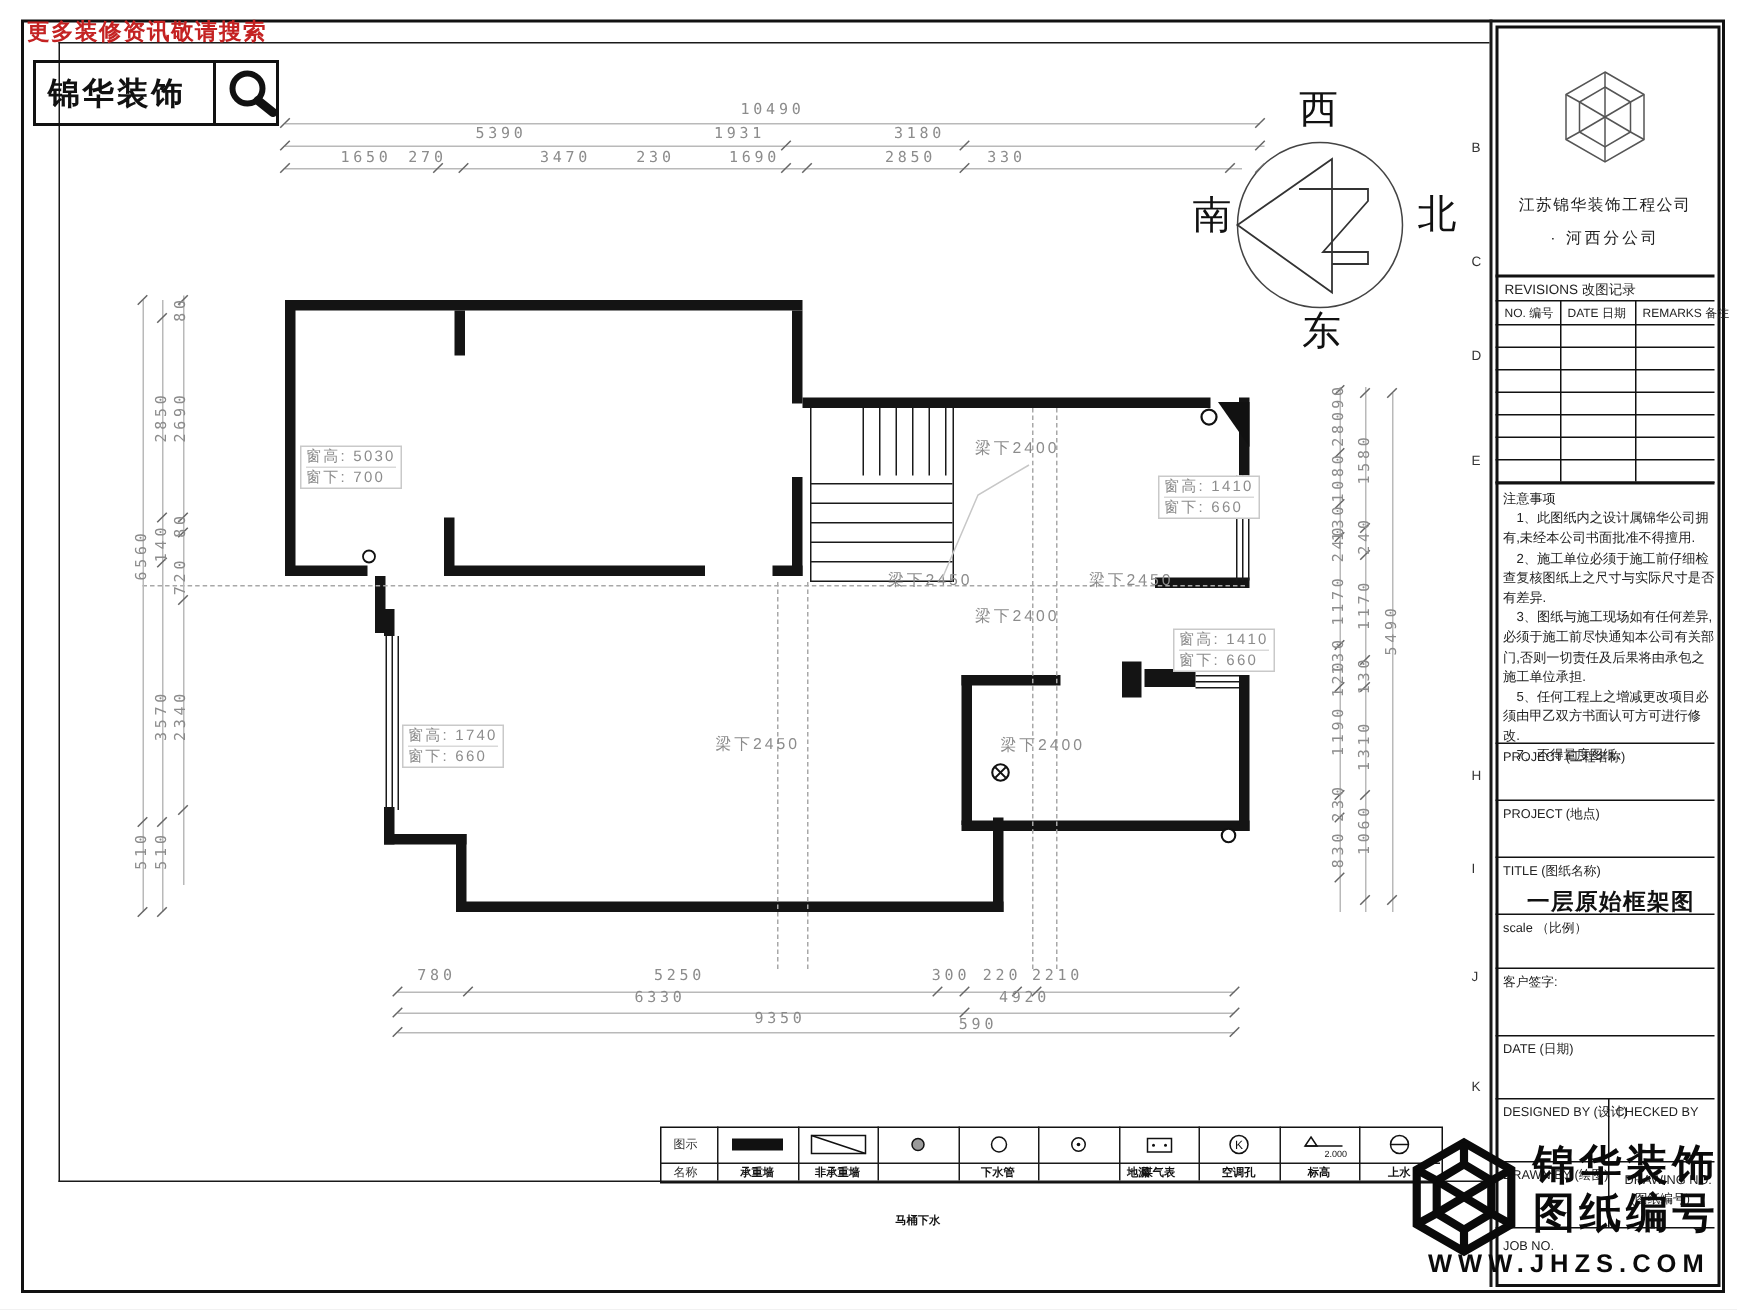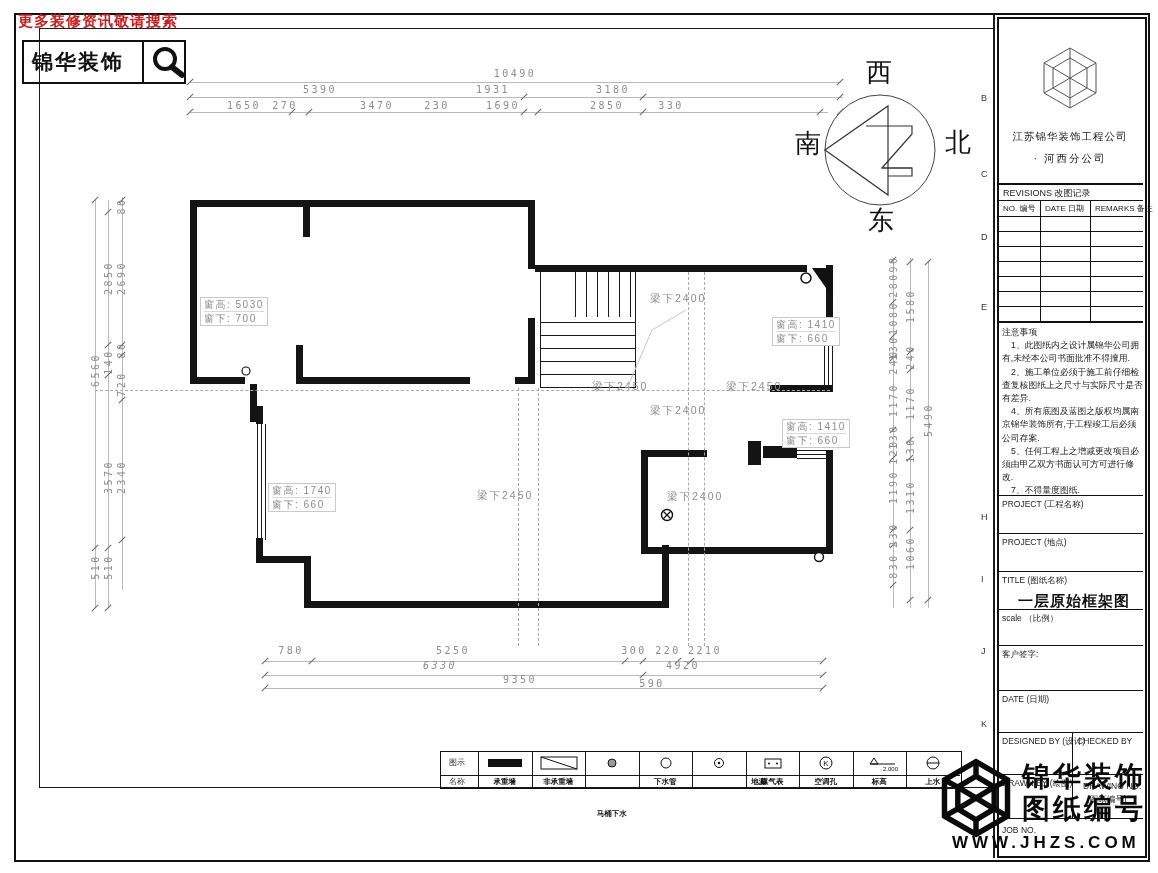--- a/index.html
+++ b/index.html
@@ -188,37 +188,37 @@
       <div class="tick" style="left: 910px; top: 262px;"></div>
       <div class="tick" style="left: 910px; top: 352px;"></div>
       <div class="tick" style="left: 910px; top: 370px;"></div>
       <div class="tick" style="left: 910px; top: 440px;"></div>
       <div class="tick" style="left: 910px; top: 458px;"></div>
       <div class="tick" style="left: 910px; top: 530px;"></div>
       <div class="tick" style="left: 910px; top: 600px;"></div>
       <div class="tick" style="left: 928px; top: 262px;"></div>
       <div class="tick" style="left: 928px; top: 600px;"></div>
       <div class="dim" style="left: 515px; top: 68px;">10490</div>
-      <div class="dim" style="left: 320px; top: 84px;">5390</div>
+      <div class="dim" style="left: 334px; top: 84px;">5390</div>
       <div class="dim" style="left: 493px; top: 84px;">1931</div>
       <div class="dim" style="left: 613px; top: 84px;">3180</div>
       <div class="dim" style="left: 244px; top: 100px;">1650</div>
       <div class="dim" style="left: 285px; top: 100px;">270</div>
       <div class="dim" style="left: 377px; top: 100px;">3470</div>
       <div class="dim" style="left: 437px; top: 100px;">230</div>
       <div class="dim" style="left: 503px; top: 100px;">1690</div>
       <div class="dim" style="left: 607px; top: 100px;">2850</div>
       <div class="dim" style="left: 671px; top: 100px;">330</div>
       <div class="dim" style="left: 291px; top: 645px;">780</div>
       <div class="dim" style="left: 453px; top: 645px;">5250</div>
       <div class="dim" style="left: 634px; top: 645px;">300</div>
       <div class="dim" style="left: 652px; top: 678px;">590</div>
       <div class="dim" style="left: 668px; top: 645px;">220</div>
       <div class="dim" style="left: 705px; top: 645px;">2210</div>
-      <div class="dim" style="left: 440px; top: 660px; font-style: italic;">6330</div>
+      <div class="dim" style="left: 440px; top: 660px;">6330</div>
       <div class="dim" style="left: 683px; top: 660px;">4920</div>
       <div class="dim" style="left: 520px; top: 674px;">9350</div>
       <div class="dimv" style="left: 95px; top: 370px;">6560</div>
       <div class="dimv" style="left: 95px; top: 567px;">510</div>
       <div class="dimv" style="left: 108px; top: 278px;">2850</div>
       <div class="dimv" style="left: 108px; top: 362px;">140</div>
       <div class="dimv" style="left: 108px; top: 477px;">3570</div>
       <div class="dimv" style="left: 108px; top: 567px;">510</div>
       <div class="dimv" style="left: 121px; top: 206px;">80</div>
       <div class="dimv" style="left: 121px; top: 278px;">2690</div>
@@ -346,21 +346,21 @@
         <div class="pline" style="left: 2px; top: 805px; width: 146px; height: 1px;"></div>
         <div class="plabel" style="left: 7px; top: 812px;">JOB NO.</div>
       </div>
   </div>
 
   <div class="notes">
     <div>注意事项</div>
     <div id="notes-list">
         <div class="it">1、此图纸内之设计属锦华公司拥有,未经本公司书面批准不得擅用.</div>
         <div class="it">2、施工单位必须于施工前仔细检查复核图纸上之尺寸与实际尺寸是否有差异.</div>
-        <div class="it">4、所有底图及蓝图之版权均属南京锦华装饰所有,于工程竣工后必须公司存案.</div>
+        <div class="it">3、图纸与施工现场如有任何差异,必须于施工前尽快通知本公司有关部门,否则一切责任及后果将由承包之施工单位承担.</div>
         <div class="it">5、任何工程上之增减更改项目必须由甲乙双方书面认可方可进行修改.</div>
         <div class="it">7、不得量度图纸.</div>
       </div>
   </div>
 
   <div class="titleval" style="left:1018px;top:592px;">一层原始框架图</div>
 
   <div id="legend">
       <div class="abs" style="left: 440px; top: 751px; width: 520px; height: 36px; border: 1px solid rgb(17, 17, 17);"></div>
       <div class="thin" style="left: 440px; top: 775px; width: 520px; height: 1px;"></div>

